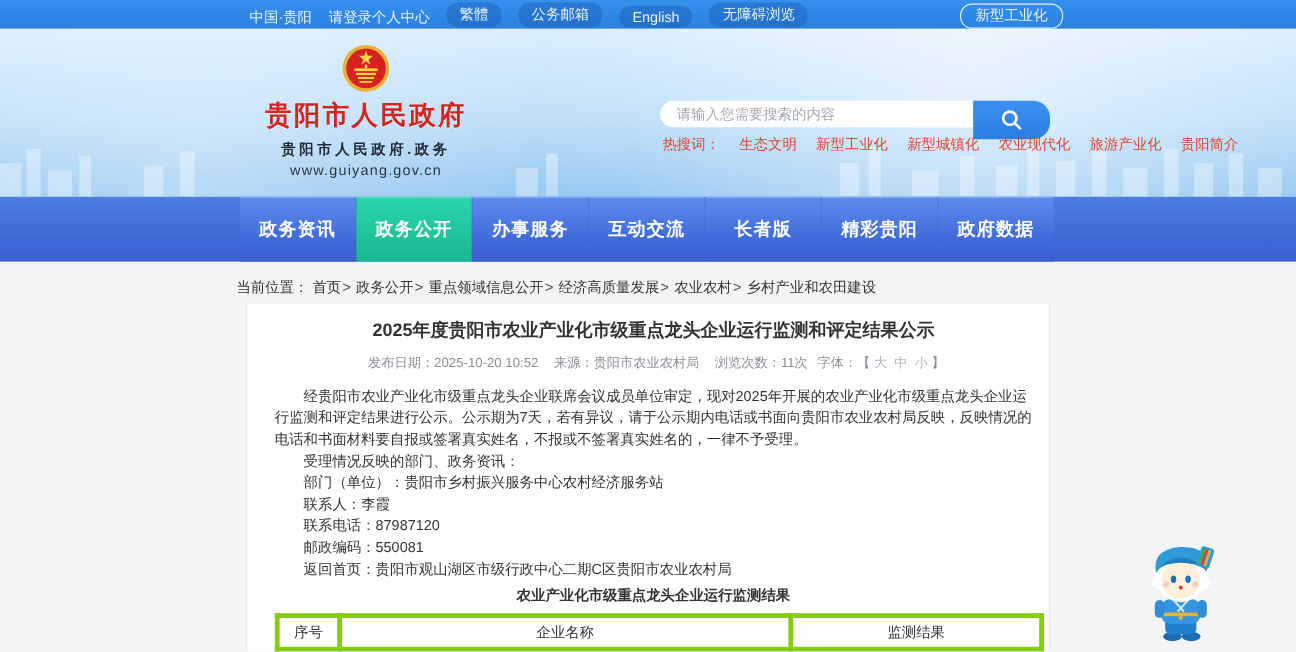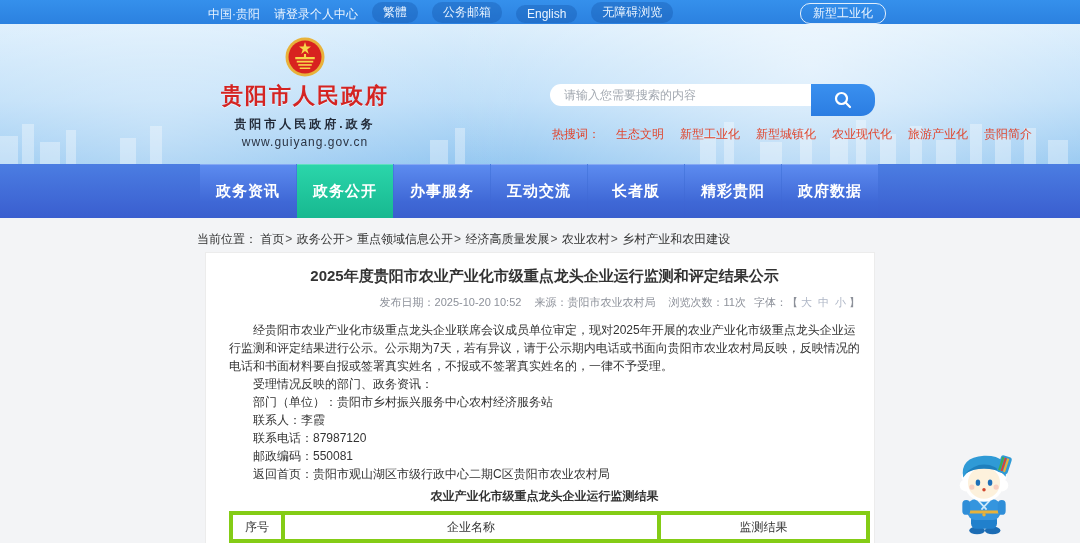--- a/index.html
+++ b/index.html
@@ -31,21 +31,21 @@
   .site-sub  { font-size:12px; font-weight:bold; color:#222a38; letter-spacing:3px; margin-top:5px; white-space:nowrap; }
   .site-url  { font-size:12px; color:#2b3444; letter-spacing:1px; margin-top:2px; }
 
   .search-wrap { position:absolute; left:550px; top:60px; width:325px; height:32px; display:flex; }
   .search-input { flex:1; height:22px; border:none; outline:none; border-radius:14px 0 0 14px;
                   padding:0 14px; font-size:12px; color:#333; background:#fff; }
   .search-input::placeholder { color:#a3a9b1; }
   .search-btn { width:64px; height:32px; border:none; border-radius:0 14px 14px 0;
                 background:linear-gradient(180deg,#3a90ef,#2b7de2); cursor:pointer;
                 display:flex; align-items:center; justify-content:center; }
-  .hotwords { position:absolute; left:552px; top:102px; display:flex; gap:16px; white-space:nowrap; }
+  .hotwords { position:absolute; left:552px; top:88px; display:flex; gap:16px; white-space:nowrap; }
   .hotwords span { font-size:12px; color:#e0462e; cursor:pointer; }
   .hotwords .hot-label { cursor:default; }
 
   
   .nav { position:absolute; top:164px; left:0; width:1080px; height:54px;
          background:linear-gradient(180deg,#4b7de2,#3a5ecf); }
   .nav-items { position:absolute; left:200px; top:0; height:54px; display:flex; }
   .nav-item { width:96px; height:54px; margin-right:1px; display:flex; align-items:center; justify-content:center;
               font-size:15px; font-weight:bold; color:#fff; letter-spacing:1px; cursor:pointer;
               background:linear-gradient(180deg,#5d8cf0 0%,#3f68d6 70%,#3a5fce 100%);
@@ -54,21 +54,21 @@
 
   
   .breadcrumb { position:absolute; left:197px; top:231px; font-size:12px; color:#333; white-space:nowrap; }
   .breadcrumb .seg { cursor:pointer; }
   .breadcrumb .sep { color:#555; margin:0 1px; }
 
   
   .card { position:absolute; left:205px; top:252px; width:670px; height:300px;
           background:#fff; border:1px solid #ececec; border-bottom:none; padding:13px 14px 0 23px; }
   .art-title { text-align:center; font-size:15px; font-weight:bold; color:#333; line-height:20px; }
-  .art-meta { text-align:right; font-size:11px; color:#8c9099; margin-top:9px; margin-bottom:11px; white-space:nowrap; }
+  .art-meta { text-align:center; font-size:11px; color:#8c9099; margin-top:9px; margin-bottom:11px; white-space:nowrap; }
   .art-meta .m { margin:0 5px; }
   .art-meta .fs { color:#aeb6c6; margin:0 3px; cursor:pointer; }
   .art-body { font-size:12px; color:#333; line-height:18px; }
   .art-body p { text-indent:2em; }
   .contact-line { text-indent:2em; }
   .tbl-caption { text-align:center; font-weight:bold; font-size:12px; color:#333; margin-top:5px; }
   table.result { width:637px; border-collapse:collapse; margin-top:6px; table-layout:fixed; }
   table.result th, table.result td { border:4px solid #84cc16; text-align:center; font-size:12px;
           color:#333; font-weight:normal; height:27px; padding:0 4px; }
   table.result th { height:28px; }

